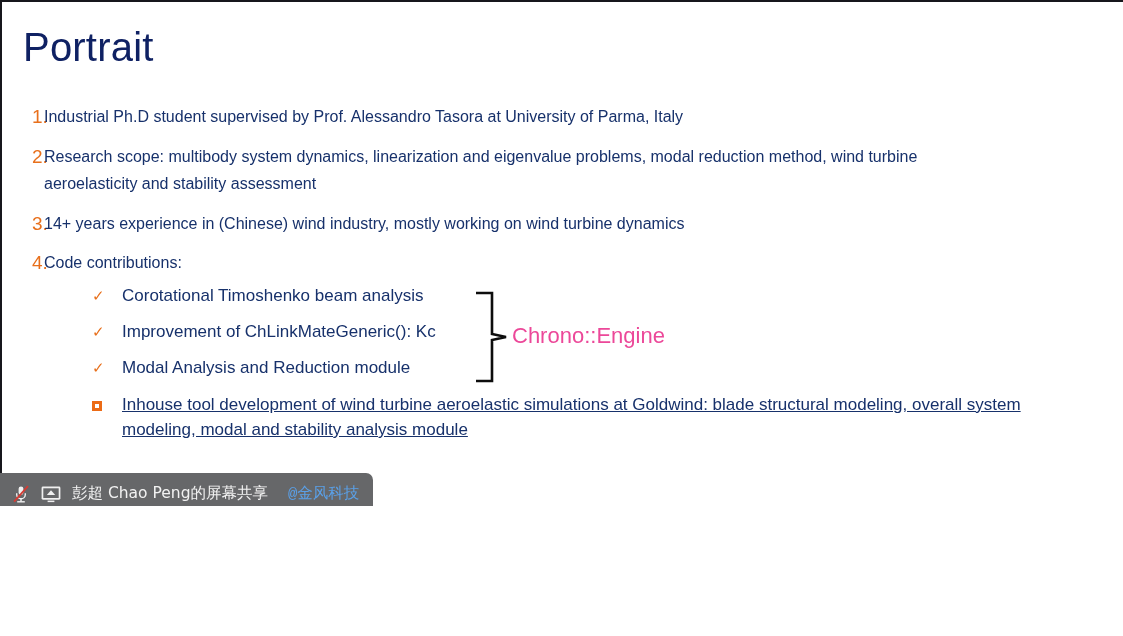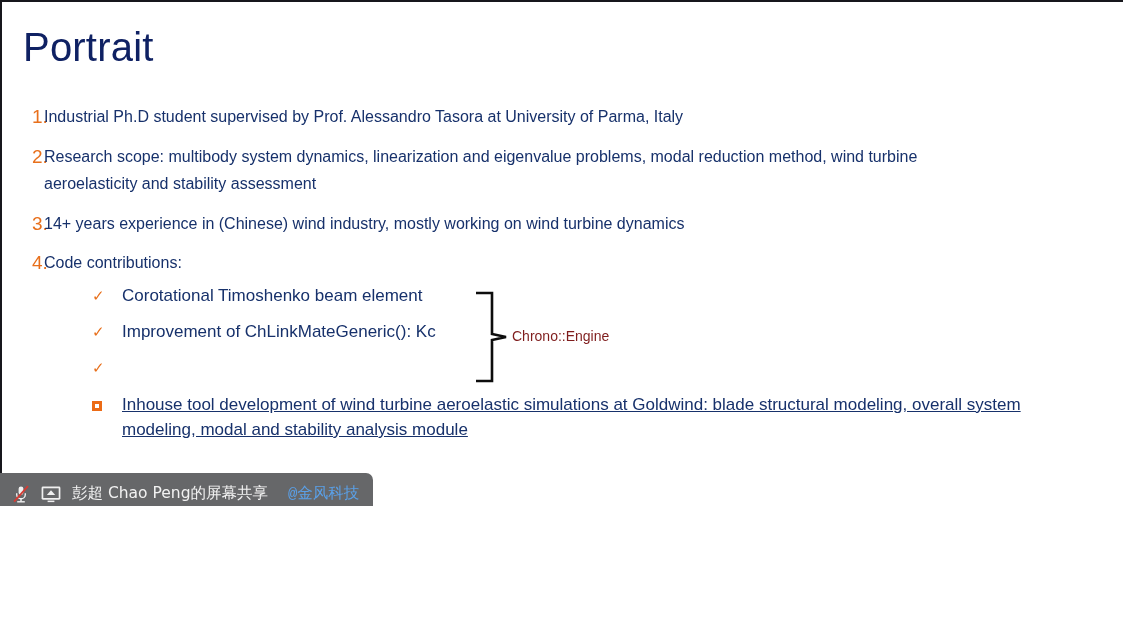--- a/index.html
+++ b/index.html
@@ -138,23 +138,23 @@
   }
   #brace-svg {
     position: absolute;
     left: 0;
     top: 0;
   }
   #brace-label {
     position: absolute;
     left: 42px;
     top: 33px;
-    font-size: 14px;
+    font-size: 22px;
     line-height: 26px;
-    color: #7f1d1d;
+    color: #ec4899;
     white-space: nowrap;
   }
 
   
   #share-bar {
     position: absolute;
     left: 0;
     bottom: 0;
     height: 33px;
     background: #666769;
@@ -220,30 +220,31 @@
       <div class="num-marker">4.</div>
       <div class="num-text">Code contributions:</div>
     </div>
 
   </div>
 
   <div id="sublist">
 
     <div class="sub-item">
       <div class="sub-marker check">✓</div>
-      <div class="sub-text">Corotational Timoshenko beam element</div>
+      <div class="sub-text">Corotational Timoshenko beam analysis</div>
     </div>
 
     <div class="sub-item">
       <div class="sub-marker check">✓</div>
       <div class="sub-text">Improvement of ChLinkMateGeneric(): Kc</div>
     </div>
 
     <div class="sub-item">
       <div class="sub-marker check">✓</div>
+      <div class="sub-text">Modal Analysis and Reduction module</div>
     </div>
 
     <div class="sub-item item-square">
       <div class="sub-marker">
         <span class="sq-bullet"></span>
       </div>
       <div class="sub-text">Inhouse tool development of wind turbine aeroelastic simulations at Goldwind: blade structural modeling, overall system modeling, modal and stability analysis module</div>
     </div>
 
   </div>

